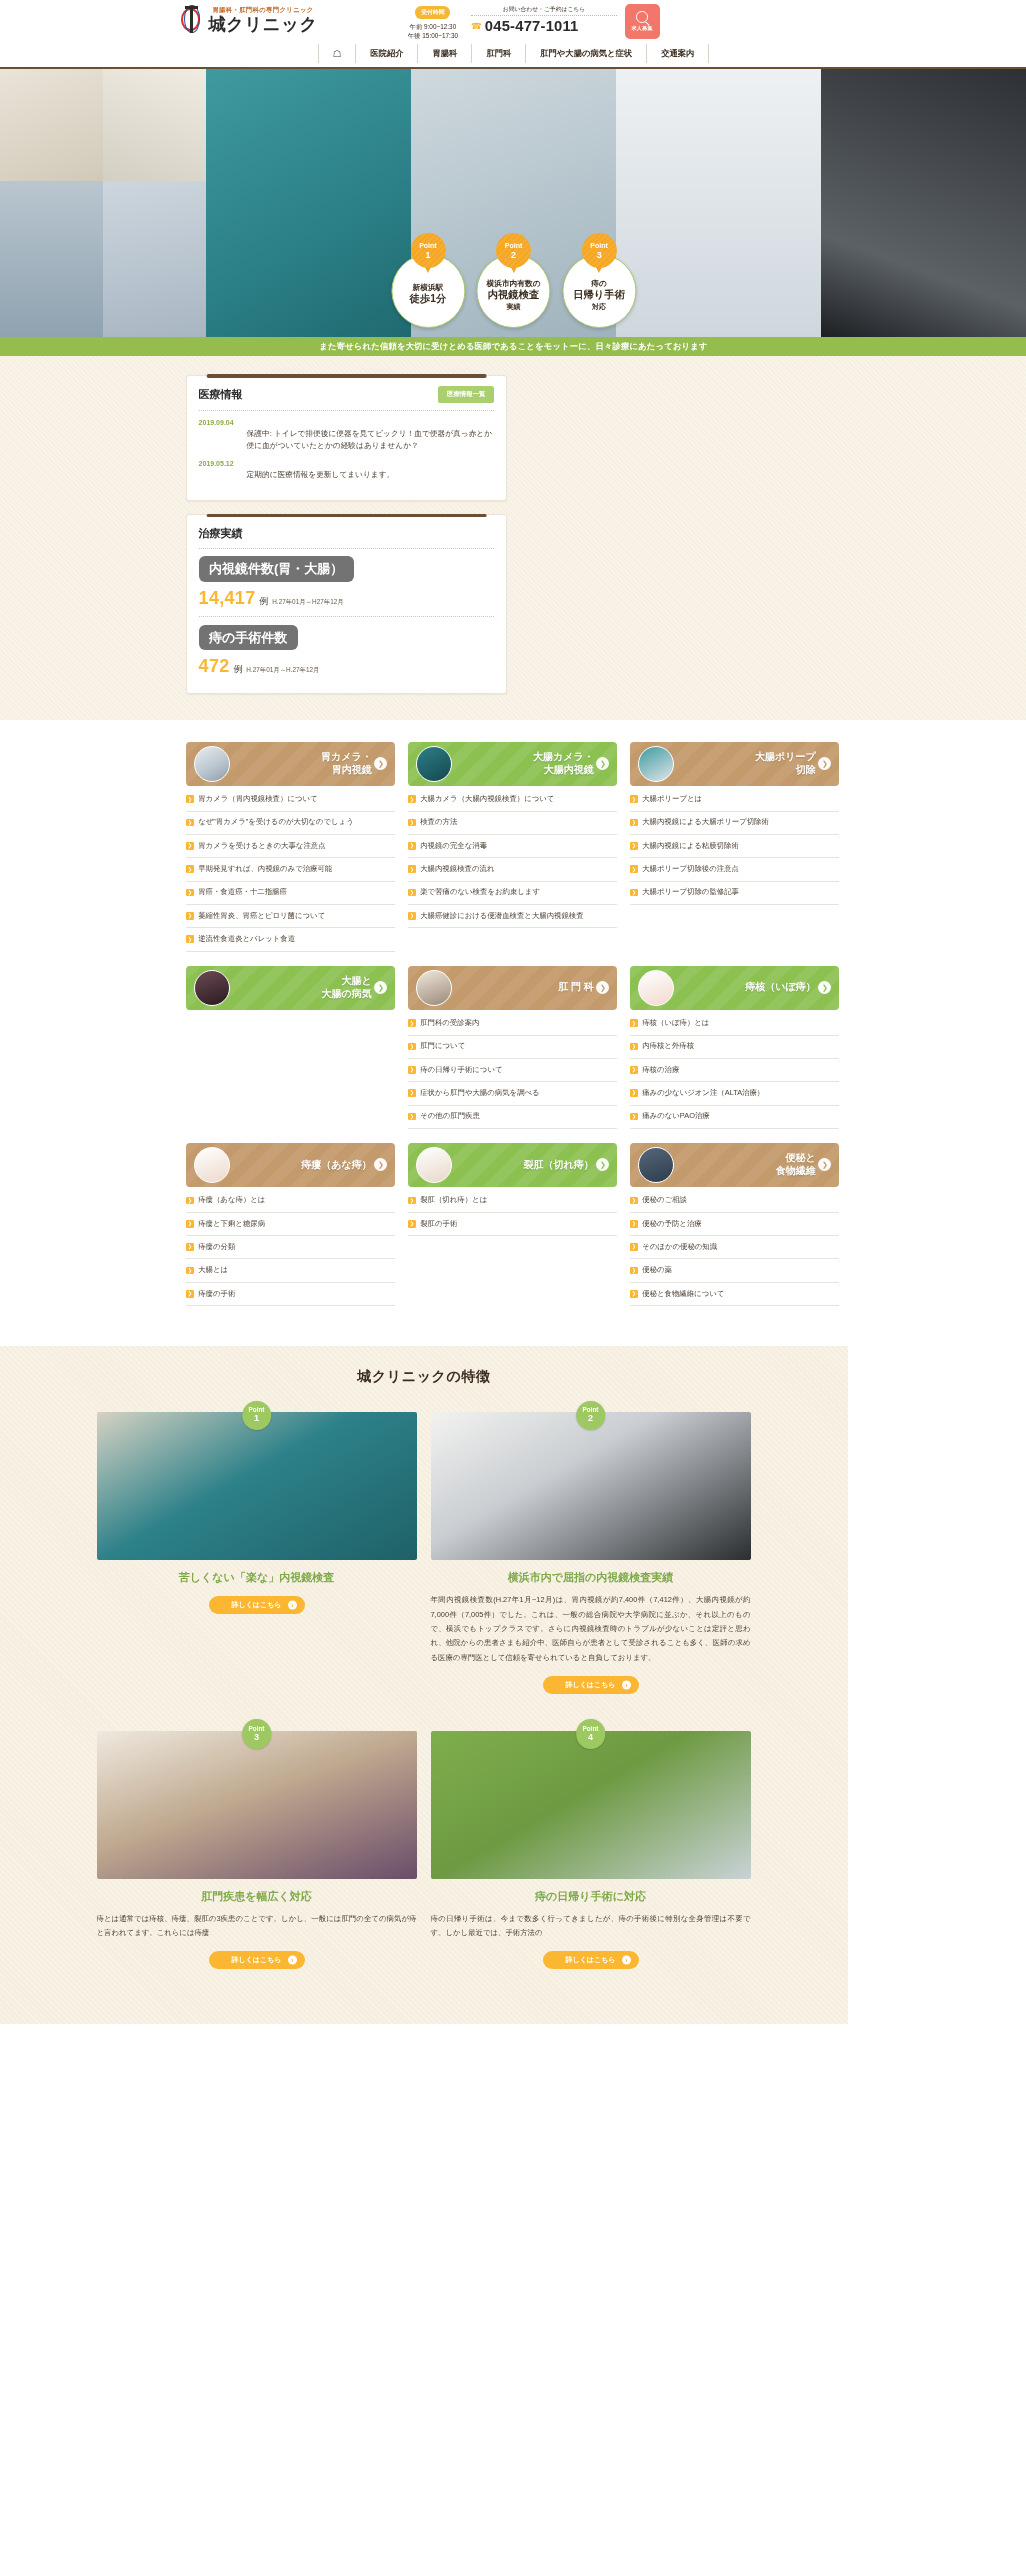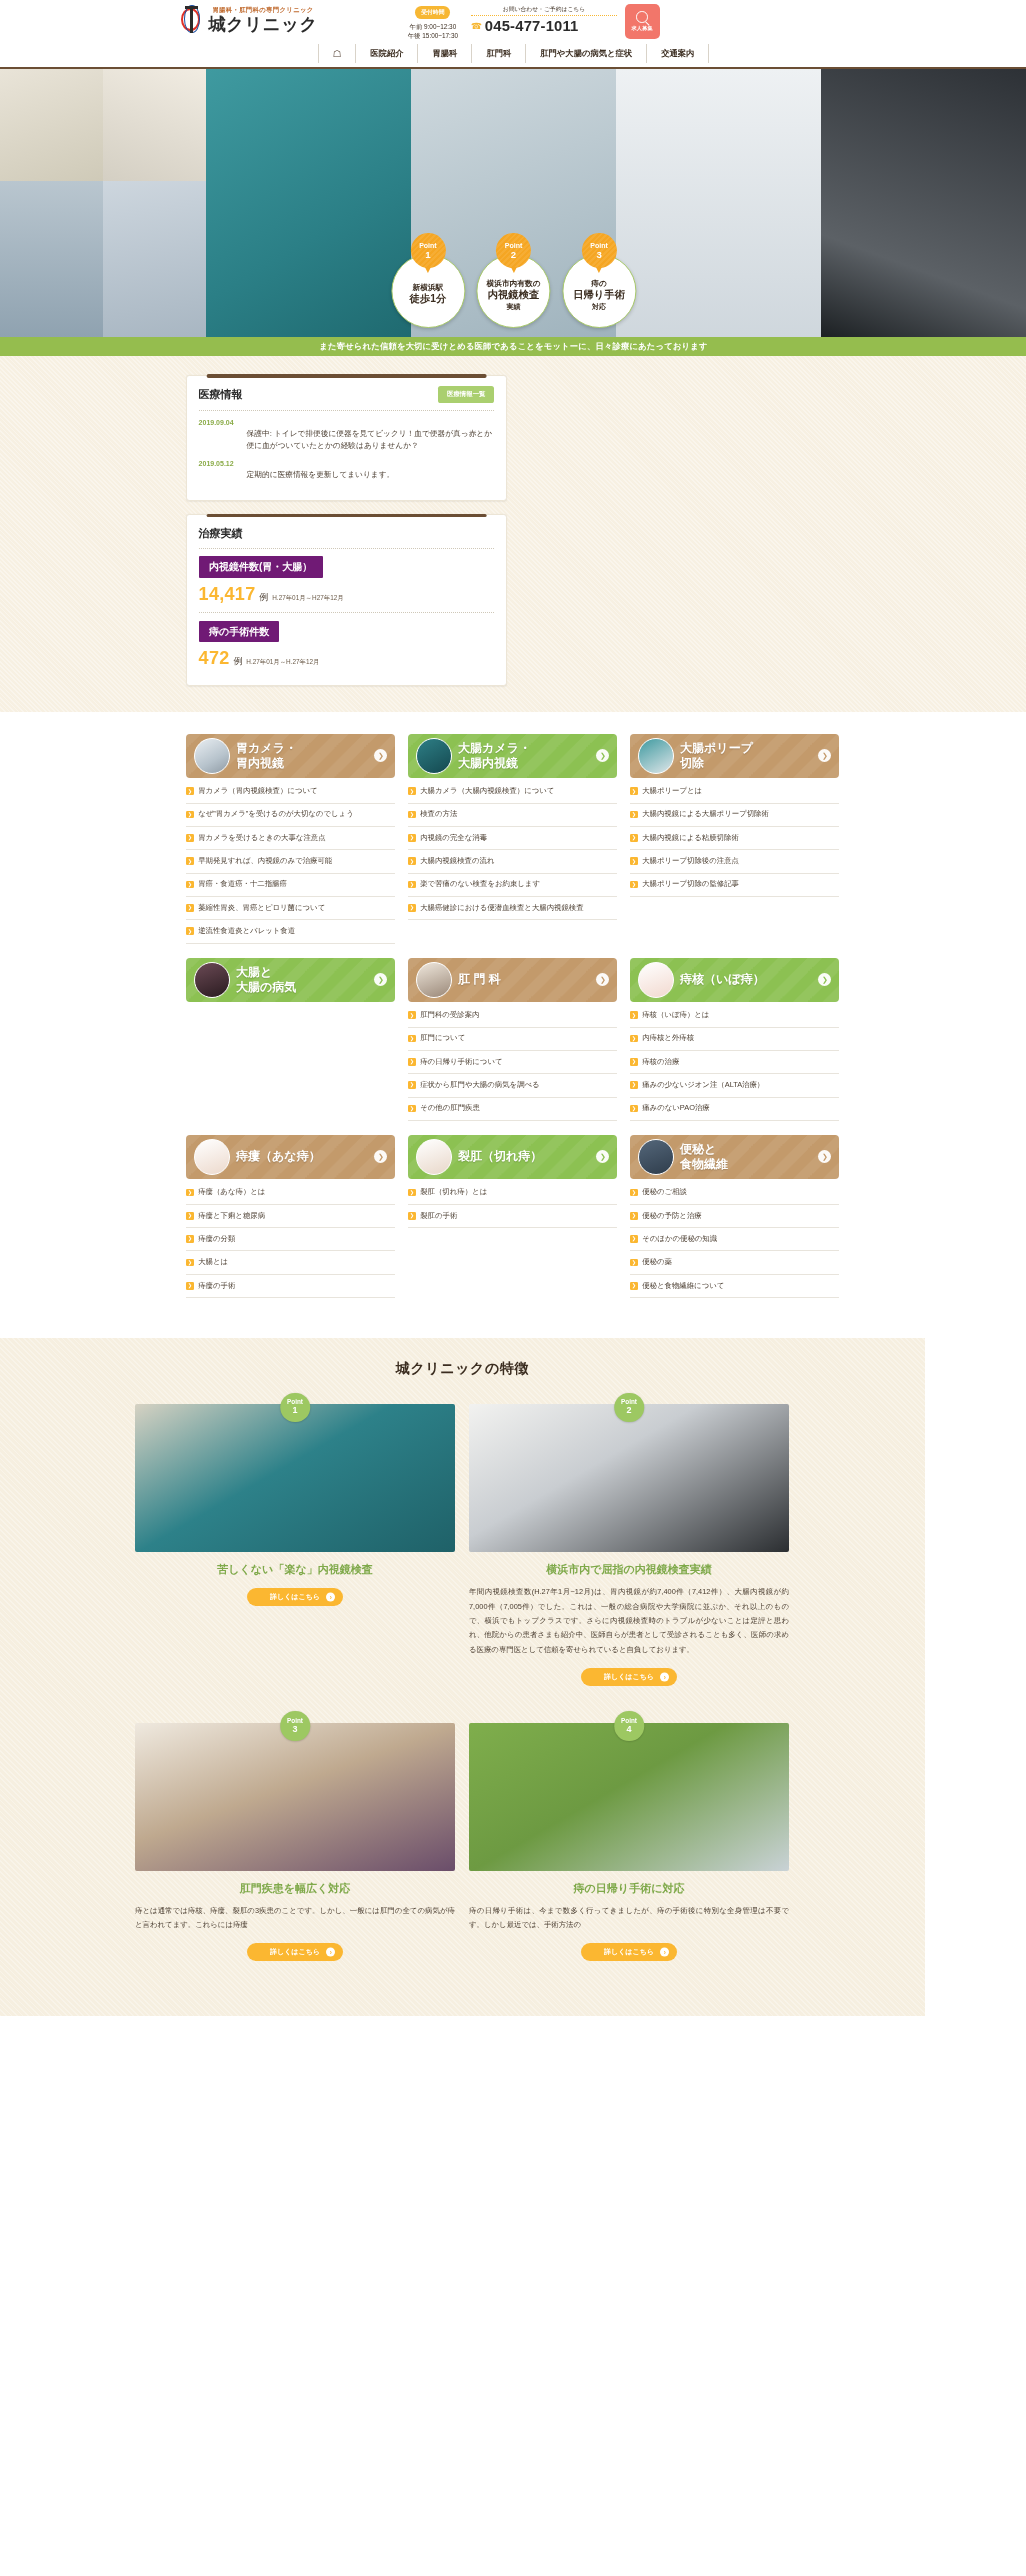--- a/index.html
+++ b/index.html
@@ -187,22 +187,22 @@
     padding: 3.9px 9px; border-radius: 2.6px; cursor: pointer;
   }
   .panel-sep { border-top: 0.6px dotted #cfc8b8; margin: 7px 0 7.7px; }
   .news-empty { height: 77px; }
   .news-item { margin-bottom: 7.7px; }
   .news-date { font-size: 7px; font-weight: bold; color: #8aab47; margin-bottom: 1.9px; }
   .news-text { font-size: 7.7px; color: #4a3d30; line-height: 1.6; margin-left: 48px; }
 
   .panel-stats { margin-top: 13px; }
   .stat-pill {
-    display: inline-block; background: #701a75; color: #fff;
-    font-size: 10px; font-weight: bold; padding: 3.9px 10.3px; border-radius: 1px;
+    display: inline-block; background: #737373; color: #fff;
+    font-size: 13px; font-weight: bold; padding: 3.9px 10.3px; border-radius: 6px;
   }
   .stat-row { margin: 5.8px 0 3.9px; display: flex; align-items: baseline; gap: 3.9px; }
   .stat-num { font-size: 18px; font-weight: bold; color: #fbb731; letter-spacing: 0.3px; }
   .stat-unit { font-size: 9px; color: #4a3d30; }
   .stat-period { font-size: 6.4px; color: #6b5b49; }
 
   
   .white-section { width: 1027px; background: #fff; padding: 22px 0 26px; }
   .card-grid { display: flex; gap: 13px; margin-bottom: 14px; align-items: flex-start; }
   .card { width: 209px; }
@@ -227,22 +227,22 @@
   .thumb-scope { background: linear-gradient(150deg,#e9eef2,#b7c3cc 60%,#8e9aa4); }
   .thumb-hand { background: linear-gradient(150deg,#2e7f86,#14484f); }
   .thumb-polyp { background: linear-gradient(150deg,#3f9aa0,#dfe6e9); }
   .thumb-colon { background: linear-gradient(160deg,#6b4a55,#2a1b20); }
   .thumb-room { background: linear-gradient(160deg,#efe7dc,#9a8878); }
   .thumb-diag { background: linear-gradient(160deg,#fff,#f2d9cf); }
   .thumb-diag2 { background: linear-gradient(160deg,#fff,#ecd9cc); }
   .thumb-diag3 { background: linear-gradient(160deg,#fff,#e8d7c9); }
   .thumb-person { background: linear-gradient(160deg,#54677a,#2f3d4c); }
   .card-title {
-    color: #fff; font-size: 12px; font-weight: bold; line-height: 1.25;
-    text-shadow: 0 0.6px 1.3px rgba(0,0,0,.18); flex: 1;
+    color: #fff; font-size: 10px; font-weight: bold; line-height: 1.25;
+    text-shadow: 0 0.6px 1.3px rgba(0,0,0,.18); flex: 1; text-align: right;
   }
   .card-arrow {
     width: 13px; height: 13px; border-radius: 50%; background: rgba(255,255,255,.95);
     display: flex; align-items: center; justify-content: center;
     font-size: 7px; font-weight: bold; flex: none; margin-left: 2.6px;
   }
   .card-arrow.brown-a { color: #c39a6b; }
   .card-arrow.green-a { color: #8cc152; }
   .card-list { margin-top: 2.6px; }
   .card-list-item {
@@ -251,21 +251,21 @@
     font-size: 7.4px; color: #4a3d30; line-height: 1.45; cursor: pointer;
   }
   .li-arrow {
     flex: none; width: 7.7px; height: 7.7px; border-radius: 1.3px;
     background: #fbb731; color: #fff; font-size: 5.1px;
     display: flex; align-items: center; justify-content: center; margin-top: 1.3px;
   }
 
   
   .feature-section {
-    width: 925px; background: #f6efe0; padding: 22px 0 32px;
+    width: 848px; background: #f6efe0; padding: 22px 0 32px;
     background-image: repeating-linear-gradient(45deg, rgba(255,255,255,.3) 0 1.3px, transparent 1.3px 3.9px);
   }
   .feature-heading {
     text-align: center; font-size: 14px; font-weight: bold; color: #3b2d20;
     margin-bottom: 26px; letter-spacing: 0.6px;
   }
   .feature-grid { display: flex; gap: 14px; flex-wrap: wrap; }
   .feature-card { width: 320px; position: relative; margin-bottom: 23px; }
   .feature-img {
     width: 320px; height: 148px; border-radius: 1.9px; overflow: hidden;

